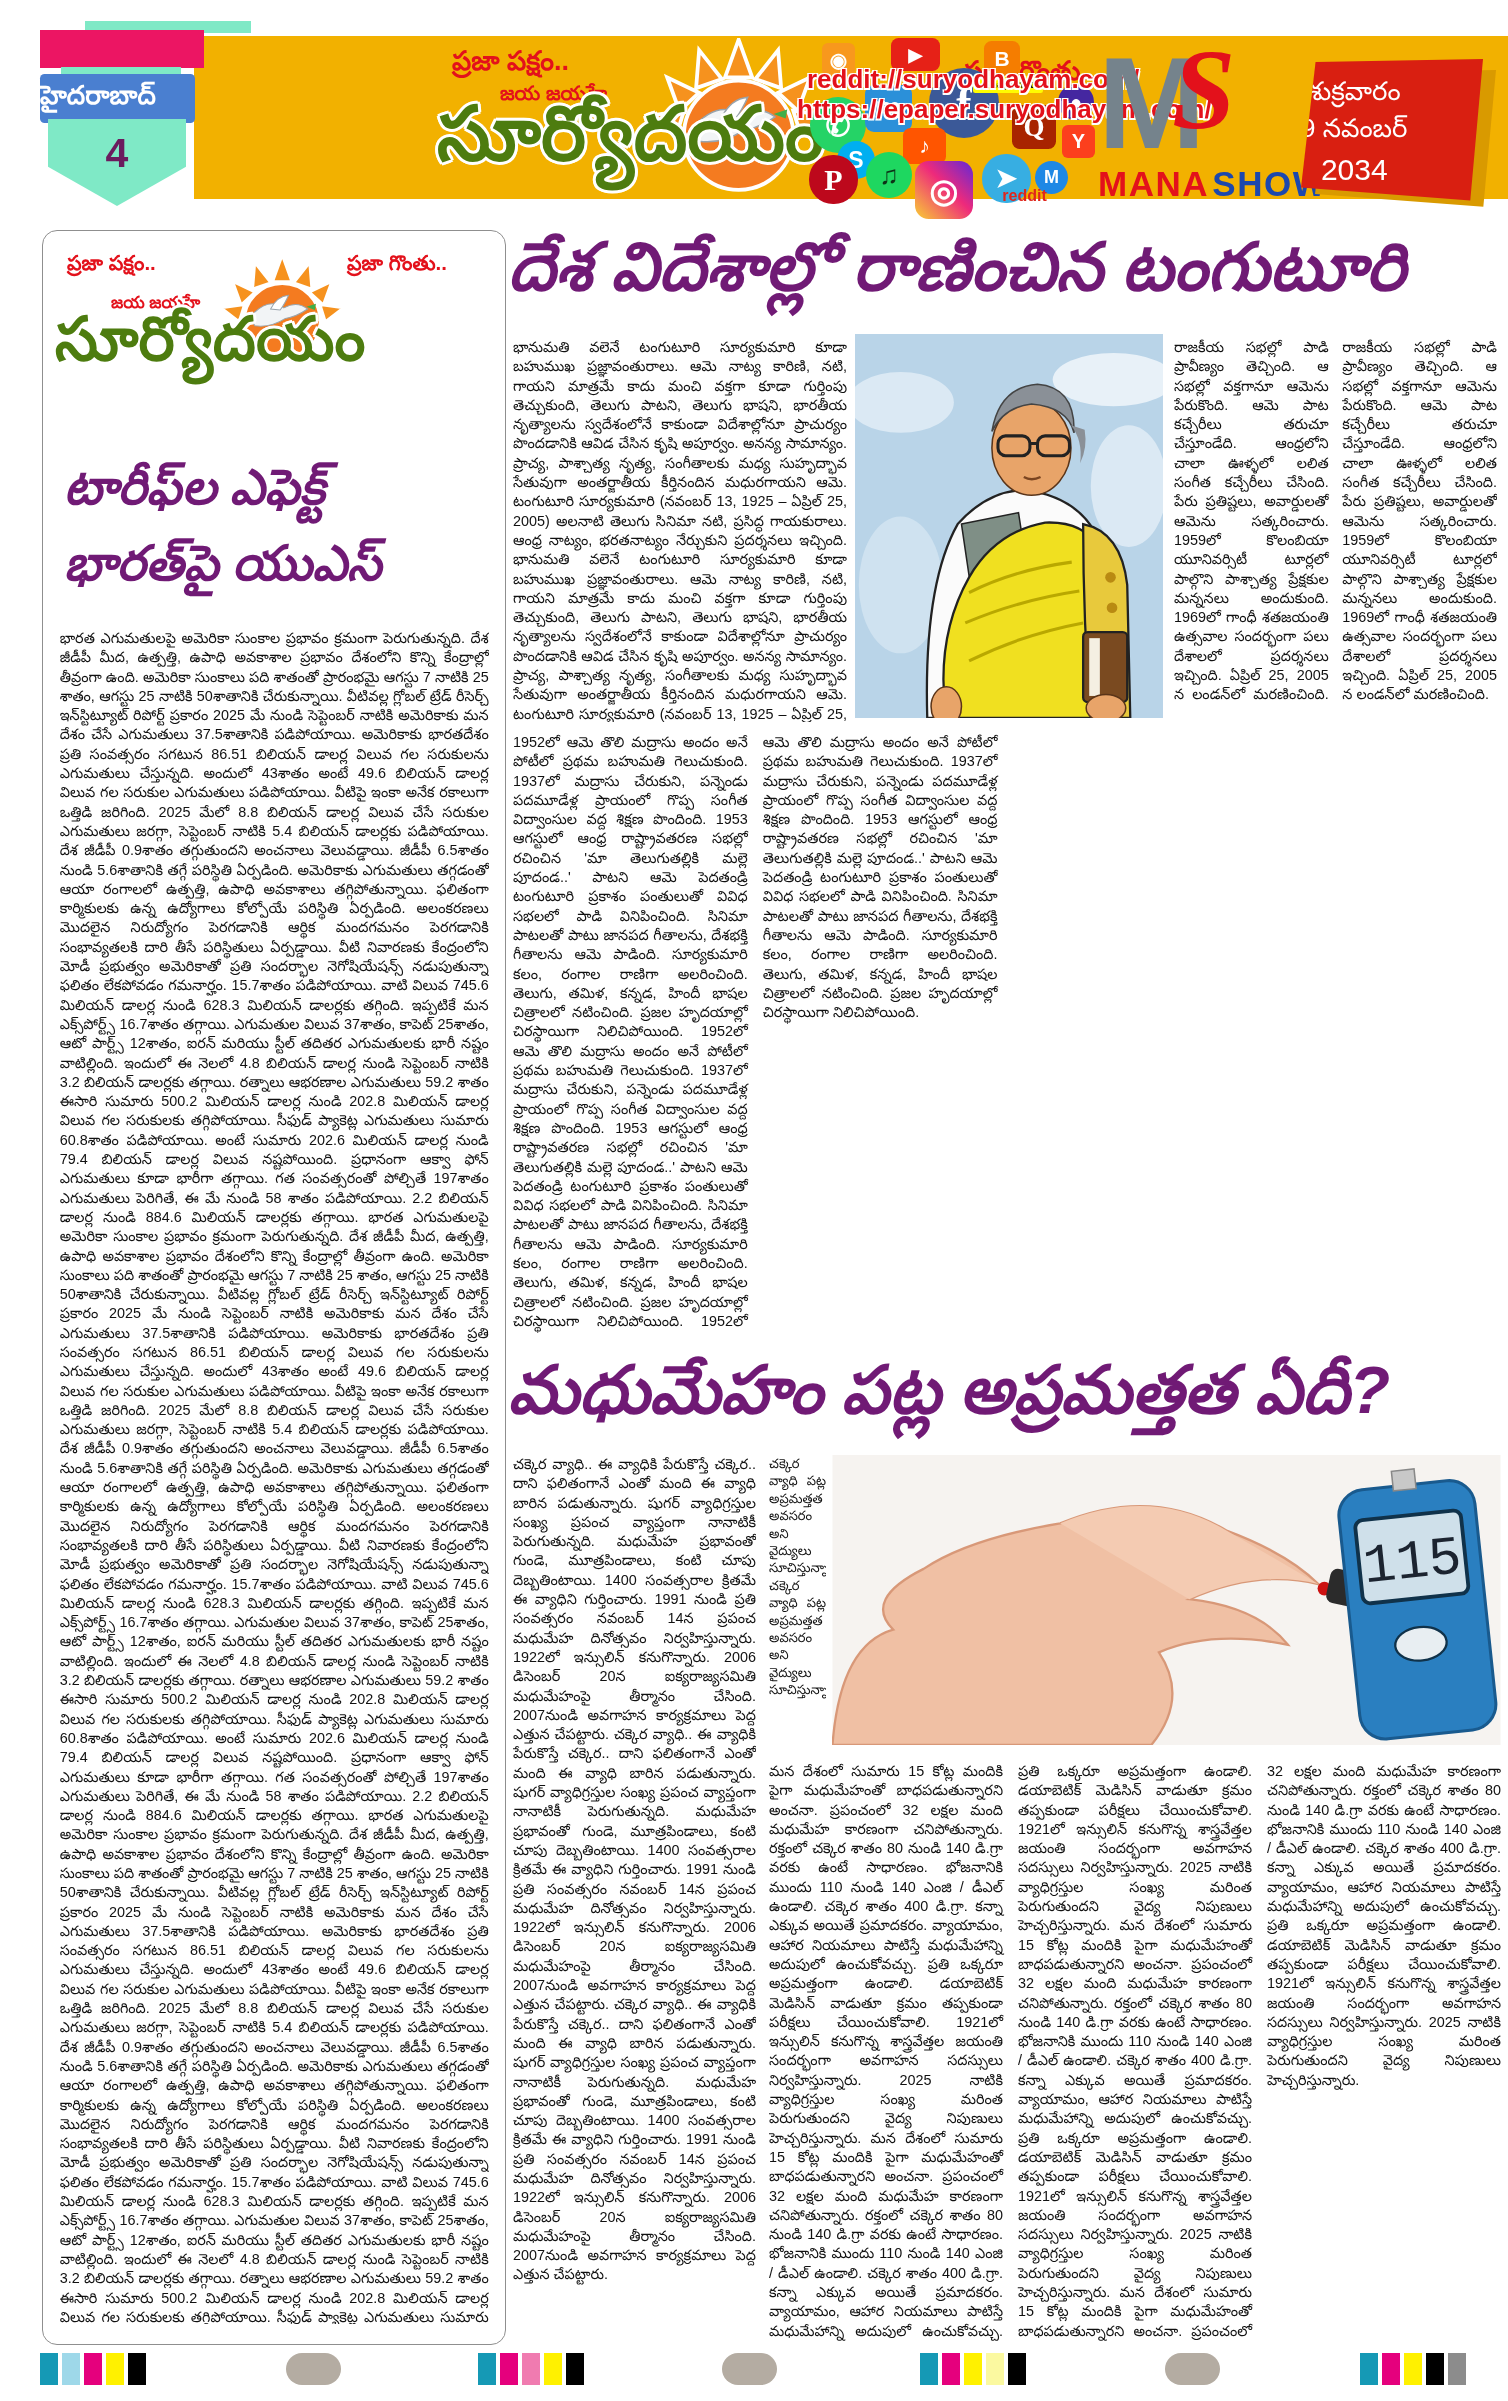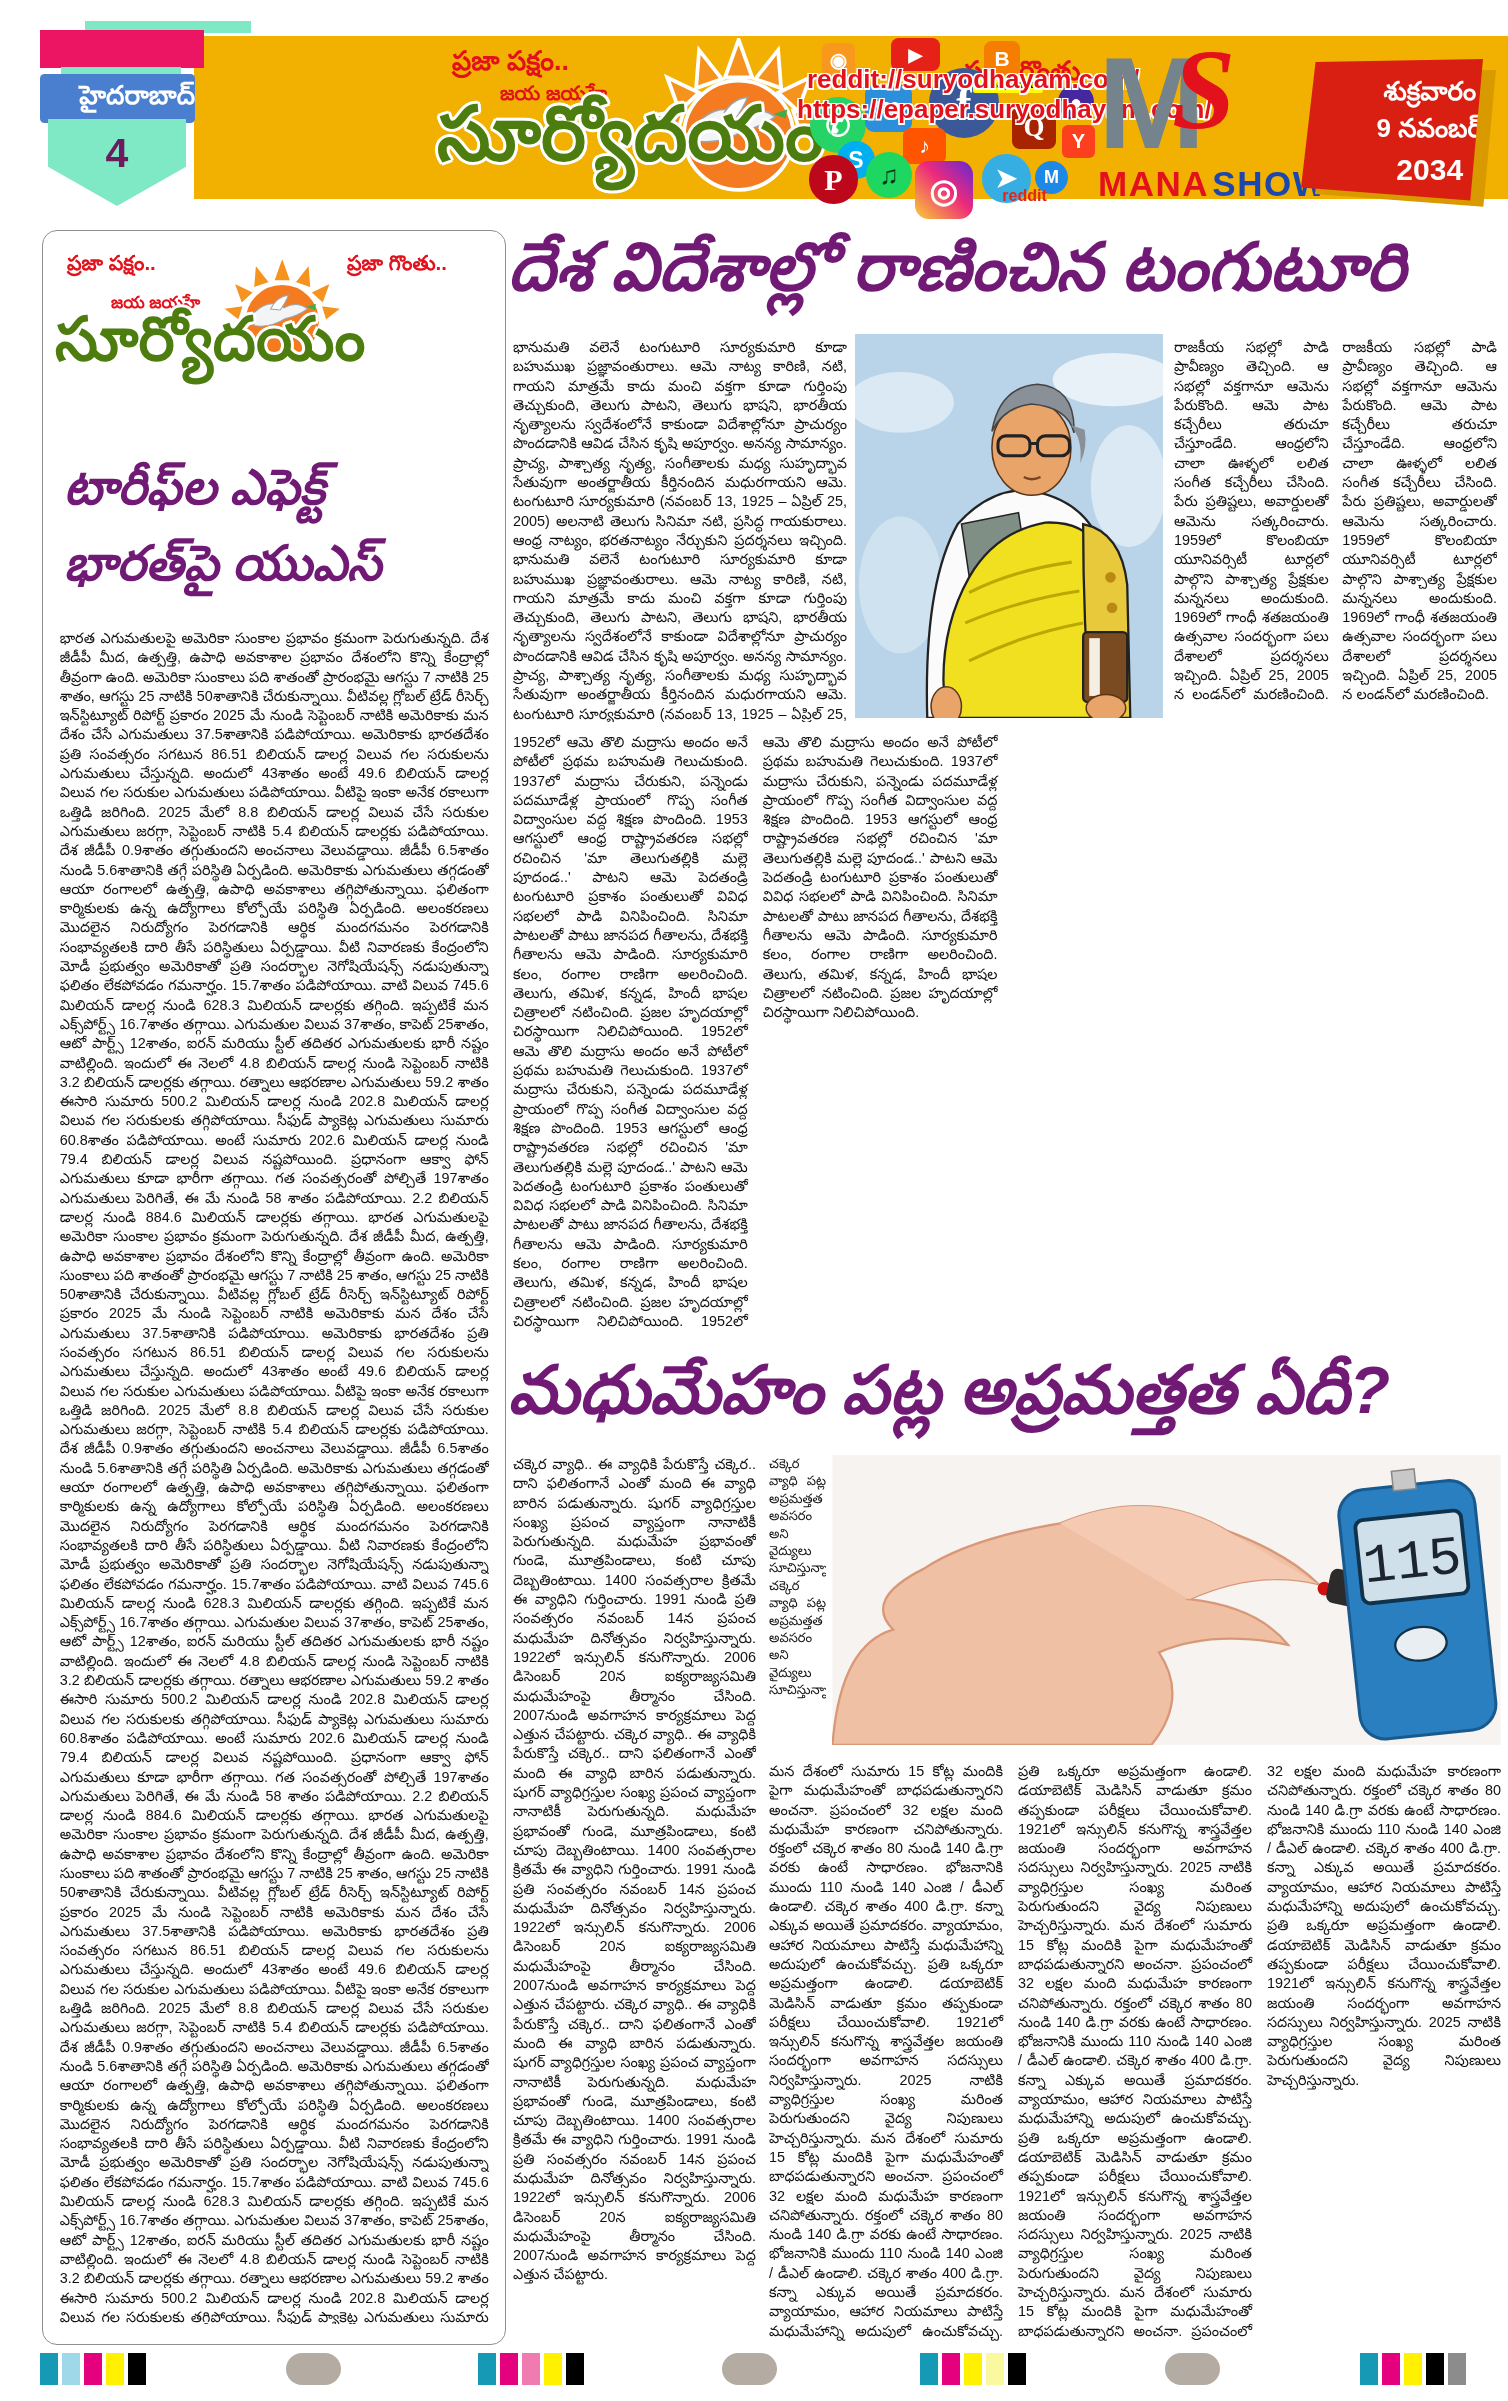--- a/index.html
+++ b/index.html
@@ -1,40 +1,40 @@
 <!DOCTYPE html>
 <html style="font-size:12px"><head>
 <meta charset="utf-8">
 <style>
   html,body{margin:0;padding:0;}
   body{width:1508px;height:2401px;position:relative;background:#ffffff;
        font-family:"Liberation Sans", sans-serif;overflow:hidden;}
   .abs{position:absolute;}
-  .ctr{display:flex;align-items:center;justify-content:flex-end;}
+  .ctr{display:flex;align-items:center;justify-content:flex-start;}
   
   .yellow-band{background:#F2B100;}
   .mint{background:#7FE9C6;}
   .pink-ribbon{background:#EC1563;}
   .blue-box{background:#4A7FD0;border-radius:4.6px;color:#fff;font-weight:bold;font-size:26px;}
   .pent{background:#7FE9C6;clip-path:polygon(0 0,100% 0,100% 55%,50% 100%,0 55%);}
   .pagenum{color:#6b1b5e;font-weight:bold;font-size:41px;}
   .red-tag{color:#E3111B;font-weight:bold;font-size:27px;white-space:nowrap;}
   .jaya{color:#E3111B;font-weight:bold;font-size:20px;white-space:nowrap;}
   .logo-blue{color:#4d7c0f;font-weight:bold;white-space:nowrap;
      text-shadow:-2.3px -2.3px 0 #fff,2.3px -2.3px 0 #fff,-2.3px 2.3px 0 #fff,2.3px 2.3px 0 #fff,0 -3px 0 #fff,0 3px 0 #fff,-3px 0 0 #fff,3px 0 0 #fff;}
   .url-red{color:#E3111B;font-weight:bold;font-size:26px;white-space:nowrap;
      text-shadow:-1.5px -1.5px 0 #fff,1.5px -1.5px 0 #fff,-1.5px 1.5px 0 #fff,1.5px 1.5px 0 #fff;}
   .soc{position:absolute;display:flex;align-items:center;justify-content:center;
        color:#fff;font-weight:bold;overflow:hidden;}
   .mana-m{color:#75838C;font-size:129px;font-weight:bold;line-height:1;}
   .mana-s{color:#E3111B;font-size:114px;font-weight:bold;line-height:1;font-family:"Liberation Serif",serif;font-style:italic;}
   .mana-word{font-size:35px;font-weight:bold;letter-spacing:1.5px;}
   .date-red{background:#D91F11;clip-path:polygon(8% 2%,100% 0,93% 97%,0 88%);}
   .date-sh{background:#D99A00;clip-path:polygon(8% 2%,100% 0,93% 97%,0 88%);}
-  .date-txt{color:#fff;font-weight:bold;text-align:center;line-height:1.45;font-size:26px;}
+  .date-txt{color:#fff;font-weight:normal;text-align:center;line-height:1.45;font-size:26px;}
   
   .leftbox{border:1.5px solid #8f8f8f;border-radius:15px;background:#fff;}
   .headline{color:#701a75;font-weight:bold;font-style:italic;}
   .body-text{font-size:14.4px;line-height:1.34;color:#111;text-align:justify;overflow:hidden;}
   .cols2{column-count:2;column-gap:13.7px;column-fill:auto;}
   .cols3{column-count:3;column-gap:15px;column-fill:auto;}
   .cols4{column-count:4;column-gap:15px;column-fill:auto;}
   .barsq{position:absolute;width:17.5px;height:32px;top:0;}
   .capsule{position:absolute;width:55px;height:32px;border-radius:16px;background:#b4aca2;top:0;}
 </style>

